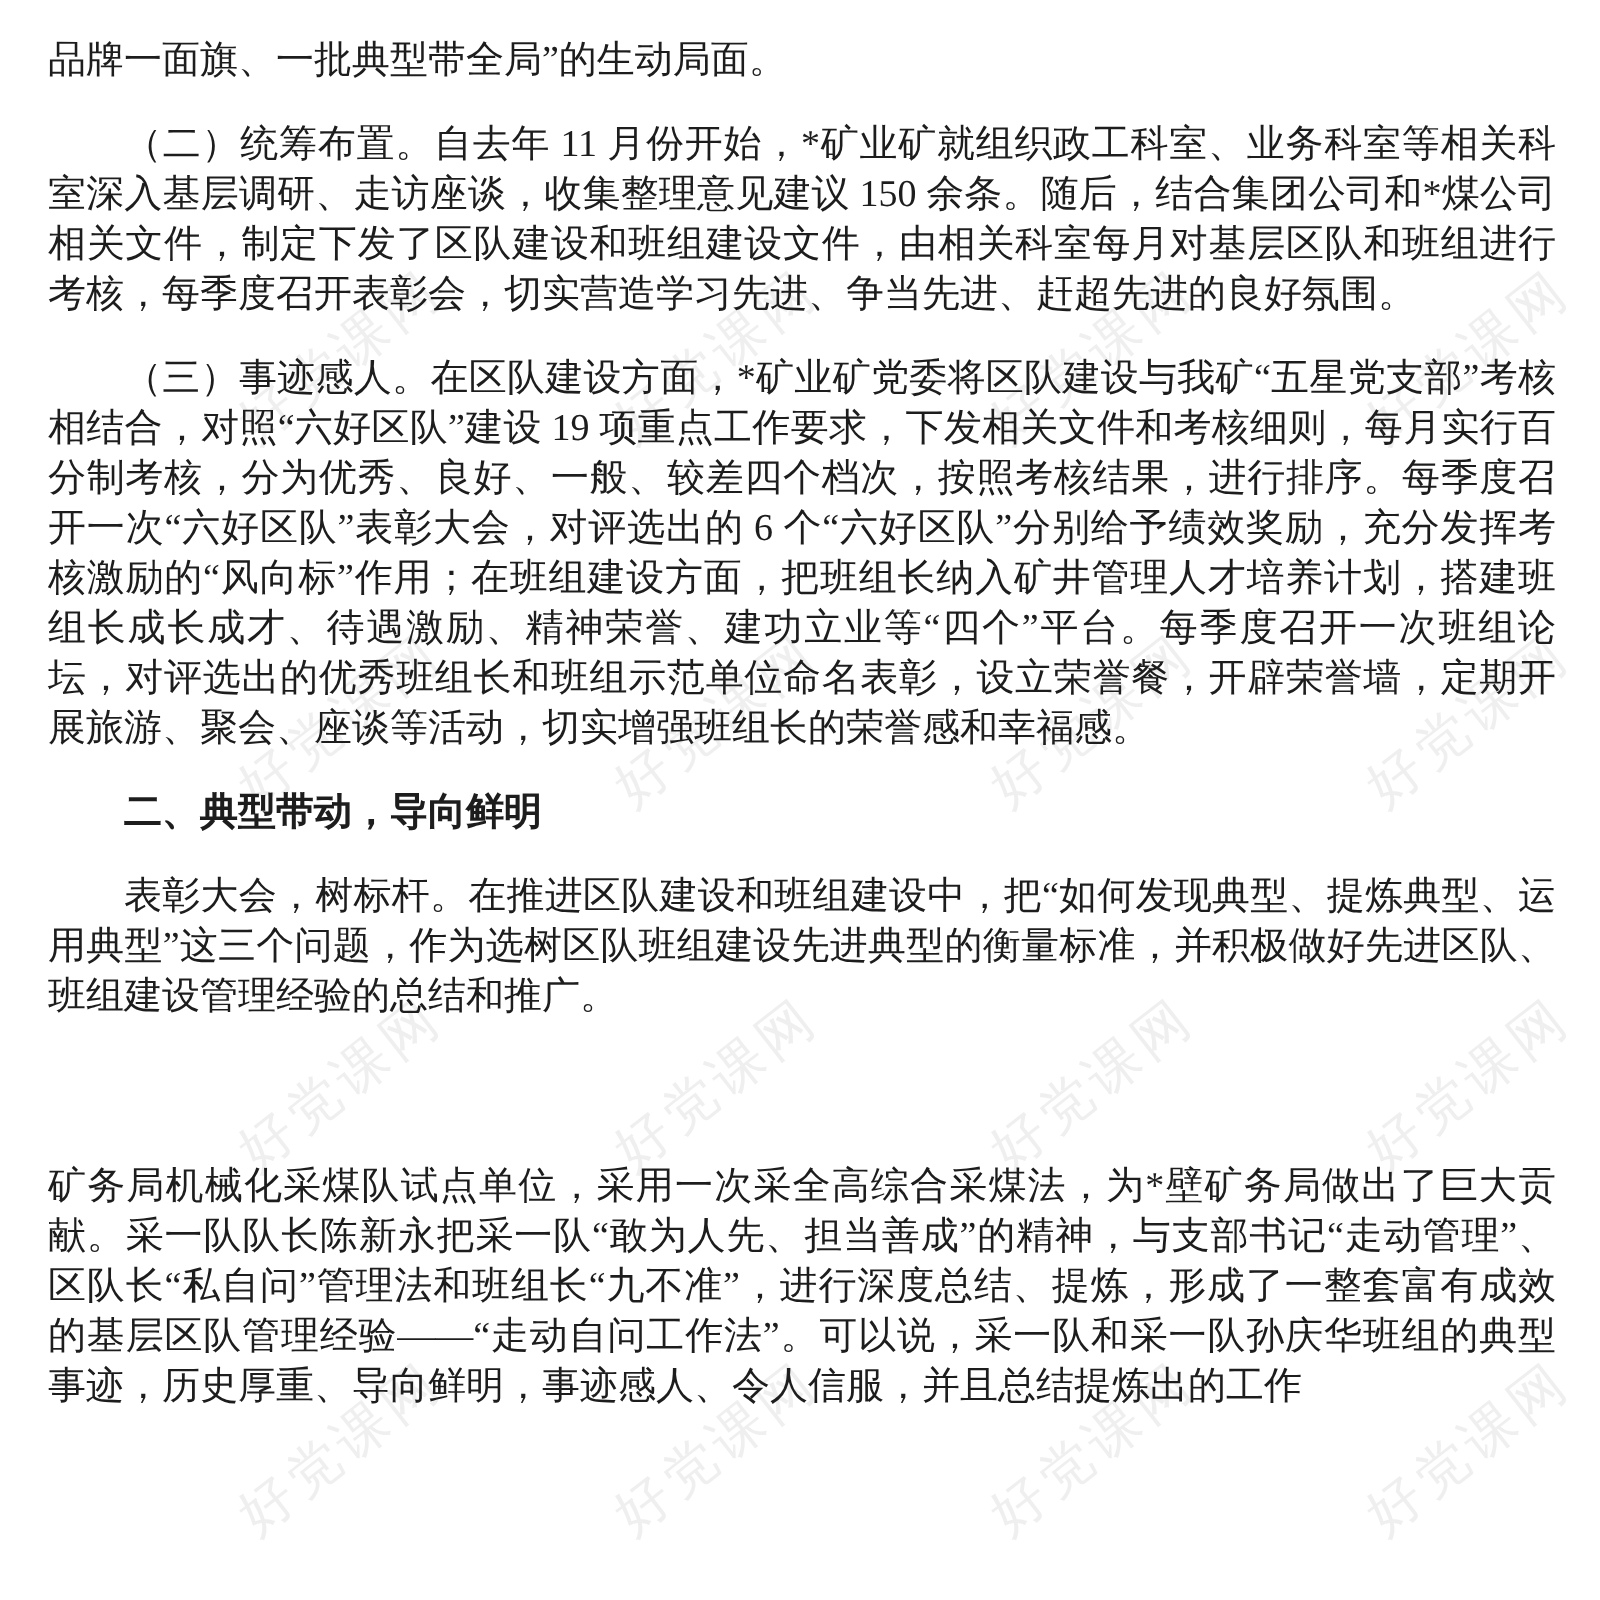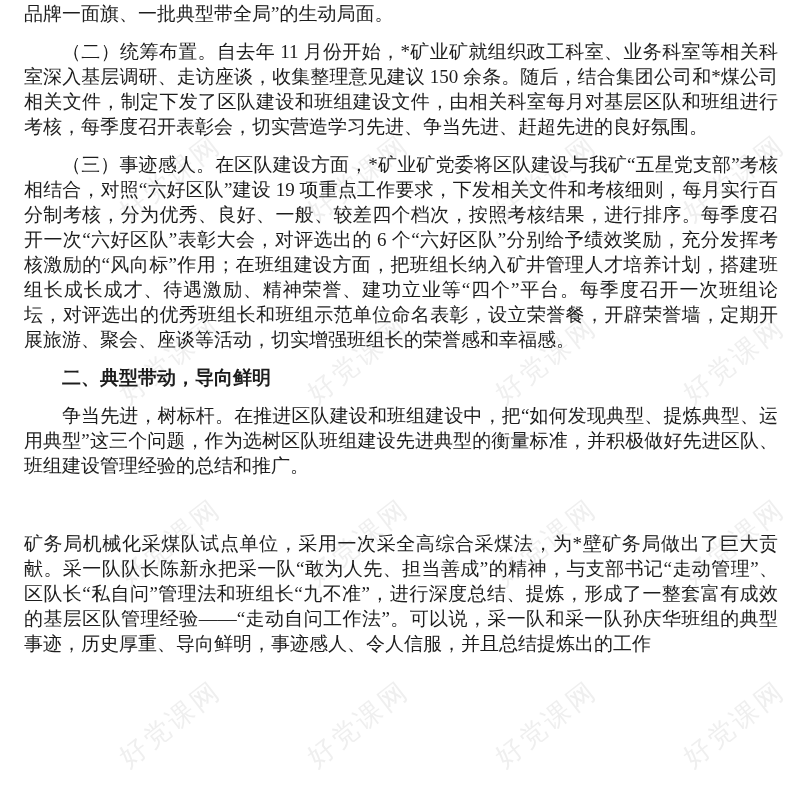--- a/index.html
+++ b/index.html
@@ -29,21 +29,21 @@
   }
   .content {
     position: relative;
     z-index: 1;
     padding: 1px 22px 0 24px;
     font-size: 19px;
     line-height: 25px;
     text-align: justify;
   }
   .para {
-    margin: 0 0 13px 0;
+    margin: 17px 0 13px 0;
     text-indent: 2em;
   }
   .para.no-indent { text-indent: 0; }
   .para.heading { font-weight: 700; }
   .para b { font-weight: 400; }
   .page-gap { height: 40px; }
 </style>
 </head>
 <body>
 
@@ -64,17 +64,17 @@
       <span class="wm" style="left: 110px; top: 706px;">好党课网</span>
       <span class="wm" style="left: 298px; top: 706px;">好党课网</span>
       <span class="wm" style="left: 486px; top: 706px;">好党课网</span>
       <span class="wm" style="left: 674px; top: 706px;">好党课网</span>
     </div>
   <div class="content">
       <p class="para no-indent"><span>品牌一面旗、一批典型带全局”的生动局面。</span></p>
       <p class="para"><b>（二）统筹布置。</b><span>自去年 11 月份开始，*矿业矿就组织政工科室、业务科室等相关科室深入基层调研、走访座谈，收集整理意见建议 150 余条。随后，结合集团公司和*煤公司相关文件，制定下发了区队建设和班组建设文件，由相关科室每月对基层区队和班组进行考核，每季度召开表彰会，切实营造学习先进、争当先进、赶超先进的良好氛围。</span></p>
       <p class="para"><b>（三）事迹感人。</b><span>在区队建设方面，*矿业矿党委将区队建设与我矿“五星党支部”考核相结合，对照“六好区队”建设 19 项重点工作要求，下发相关文件和考核细则，每月实行百分制考核，分为优秀、良好、一般、较差四个档次，按照考核结果，进行排序。每季度召开一次“六好区队”表彰大会，对评选出的 6 个“六好区队”分别给予绩效奖励，充分发挥考核激励的“风向标”作用；在班组建设方面，把班组长纳入矿井管理人才培养计划，搭建班组长成长成才、待遇激励、精神荣誉、建功立业等“四个”平台。每季度召开一次班组论坛，对评选出的优秀班组长和班组示范单位命名表彰，设立荣誉餐，开辟荣誉墙，定期开展旅游、聚会、座谈等活动，切实增强班组长的荣誉感和幸福感。</span></p>
       <p class="para heading"><span>二、典型带动，导向鲜明</span></p>
-      <p class="para"><b>争当先进，树标杆。</b><span>在推进区队建设和班组建设中，把“如何发现典型、提炼典型、运用典型”这三个问题，作为选树区队班组建设先进典型的衡量标准，并积极做好先进区队、班组建设管理经验的总结和推广。</span></p>
+      <p class="para"><b>表彰大会，树标杆。</b><span>在推进区队建设和班组建设中，把“如何发现典型、提炼典型、运用典型”这三个问题，作为选树区队班组建设先进典型的衡量标准，并积极做好先进区队、班组建设管理经验的总结和推广。</span></p>
       <div class="page-gap"></div>
       <p class="para no-indent"><span>矿务局机械化采煤队试点单位，采用一次采全高综合采煤法，为*壁矿务局做出了巨大贡献。采一队队长陈新永把采一队“敢为人先、担当善成”的精神，与支部书记“走动管理”、区队长“私自问”管理法和班组长“九不准”，进行深度总结、提炼，形成了一整套富有成效的基层区队管理经验——“走动自问工作法”。可以说，采一队和采一队孙庆华班组的典型事迹，历史厚重、导向鲜明，事迹感人、令人信服，并且总结提炼出的工作</span></p>
     </div>
 </div>
 
 </body></html>

